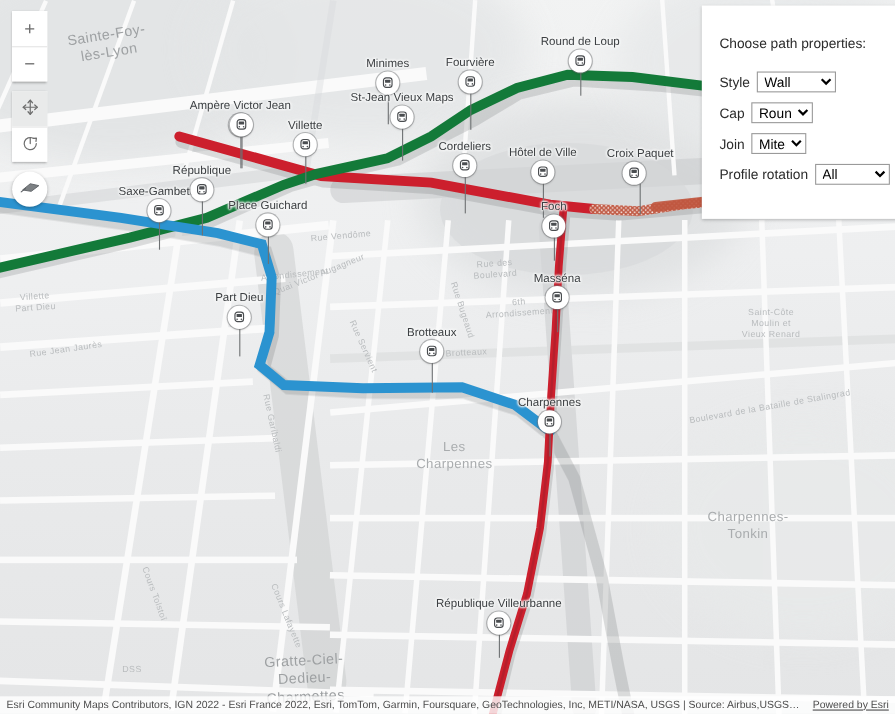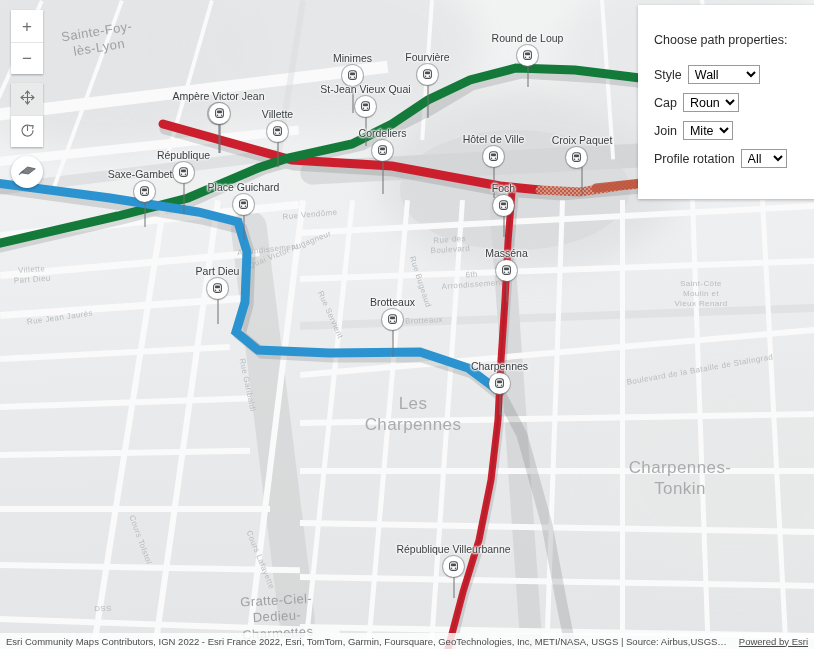--- a/index.html
+++ b/index.html
@@ -52,21 +52,21 @@
     transform-origin: 0 0;
     pointer-events: none;
   }
   .street.major { background: #fafafa; }
   .street.grey  { background: #d8dadb; }
 
   
   .place-label {
     position: absolute;
     color: #a9acae;
-    font-size: 17px;
+    font-size: 12px;
     letter-spacing: .4px;
     white-space: pre;
     text-align: center;
     line-height: 1.25;
     pointer-events: none;
   }
   .place-label.big { font-size: 13px; color: #9ea1a3; }
   .place-label.tiny { font-size: 8px; color: #b9bcbe; }
 
   
@@ -201,21 +201,21 @@
     background: #fff;
     border: 1px solid #9a9a9a;
     border-radius: 0;
     padding: 1px 2px;
     height: 19px;
     cursor: pointer;
   }
   select.w-style { width: 72px; }
   select.w-cap   { width: 56px; }
   select.w-join  { width: 50px; }
-  select.w-rot   { width: 46px; }
+  select.w-rot   { width: 68px; }
 
   
   #attribution {
     position: absolute;
     left: 0;
     right: 0;
     bottom: 0;
     height: 16px;
     background: rgba(255,255,255,.82);
     display: flex;
@@ -297,21 +297,21 @@
     <div id="place-labels">
         <div class="place-label big" style="left: 98px; top: 40px; transform: translate(-50%, -50%) rotate(-9deg);">Sainte-Foy-
 lès-Lyon</div>
         <div class="place-label" style="left: 413px; top: 414px; transform: translate(-50%, -50%) rotate(0deg);">Les
 Charpennes</div>
         <div class="place-label" style="left: 680px; top: 478px; transform: translate(-50%, -50%) rotate(0deg);">Charpennes-
 Tonkin</div>
         <div class="place-label big" style="left: 277px; top: 617px; transform: translate(-50%, -50%) rotate(-3deg);">Gratte-Ciel-
 Dedieu-
 Charmettes</div>
-        <div class="place-label tiny" style="left: 103px; top: 609px; transform: translate(-50%, -50%) rotate(0deg);">DSS</div>
+        <div class="place-label tiny" style="left: 120px; top: 609px; transform: translate(-50%, -50%) rotate(0deg);">DSS</div>
         <div class="place-label tiny" style="left: 32px; top: 275px; transform: translate(-50%, -50%) rotate(-4deg);">Villette
 Part Dieu</div>
         <div class="place-label tiny" style="left: 701px; top: 294px; transform: translate(-50%, -50%) rotate(0deg);">Saint-Côte
 Moulin et
 Vieux Renard</div>
         <div class="place-label tiny" style="left: 268px; top: 250px; transform: translate(-50%, -50%) rotate(-6deg);">Arrondissement</div>
         <div class="place-label tiny" style="left: 472px; top: 280px; transform: translate(-50%, -50%) rotate(-4deg);">6th
 Arrondissement</div>
         <div class="place-label tiny" style="left: 450px; top: 245px; transform: translate(-50%, -50%) rotate(-4deg);">Rue des
 Boulevard</div>
@@ -431,21 +431,21 @@
         <div class="station" style="left: 355px; top: 96px; width: 21px; height: 21px;">
           <div class="leader" style="height: 30px;"></div>
           <div class="pin">
             <svg width="13" height="13" viewBox="0 0 16 16">
               <rect x="3.2" y="2.2" width="9.6" height="10.6" rx="3" fill="none" stroke="#4a4d50" stroke-width="1.3"></rect>
               <rect x="5" y="4.2" width="6" height="3.4" rx="0.6" fill="#4a4d50"></rect>
               <circle cx="5.6" cy="10.2" r="0.9" fill="#4a4d50"></circle>
               <circle cx="10.4" cy="10.2" r="0.9" fill="#4a4d50"></circle>
             </svg>
           </div>
-          <div class="st-label">St-Jean Vieux Quai</div>
+          <div class="st-label">St-Jean Vieux Maps</div>
         </div>
         <div class="station" style="left: 417px; top: 64px; width: 21px; height: 21px;">
           <div class="leader" style="height: 34px;"></div>
           <div class="pin">
             <svg width="13" height="13" viewBox="0 0 16 16">
               <rect x="3.2" y="2.2" width="9.6" height="10.6" rx="3" fill="none" stroke="#4a4d50" stroke-width="1.3"></rect>
               <rect x="5" y="4.2" width="6" height="3.4" rx="0.6" fill="#4a4d50"></rect>
               <circle cx="5.6" cy="10.2" r="0.9" fill="#4a4d50"></circle>
               <circle cx="10.4" cy="10.2" r="0.9" fill="#4a4d50"></circle>
             </svg>
@@ -457,21 +457,21 @@
           <div class="pin">
             <svg width="13" height="13" viewBox="0 0 16 16">
               <rect x="3.2" y="2.2" width="9.6" height="10.6" rx="3" fill="none" stroke="#4a4d50" stroke-width="1.3"></rect>
               <rect x="5" y="4.2" width="6" height="3.4" rx="0.6" fill="#4a4d50"></rect>
               <circle cx="5.6" cy="10.2" r="0.9" fill="#4a4d50"></circle>
               <circle cx="10.4" cy="10.2" r="0.9" fill="#4a4d50"></circle>
             </svg>
           </div>
           <div class="st-label">Round de Loup</div>
         </div>
-        <div class="station" style="left: 372px; top: 140px; width: 21px; height: 21px;">
+        <div class="station" style="left: 412px; top: 140px; width: 21px; height: 21px;">
           <div class="leader" style="height: 34px;"></div>
           <div class="pin">
             <svg width="13" height="13" viewBox="0 0 16 16">
               <rect x="3.2" y="2.2" width="9.6" height="10.6" rx="3" fill="none" stroke="#4a4d50" stroke-width="1.3"></rect>
               <rect x="5" y="4.2" width="6" height="3.4" rx="0.6" fill="#4a4d50"></rect>
               <circle cx="5.6" cy="10.2" r="0.9" fill="#4a4d50"></circle>
               <circle cx="10.4" cy="10.2" r="0.9" fill="#4a4d50"></circle>
             </svg>
           </div>
           <div class="st-label">Cordeliers</div>

